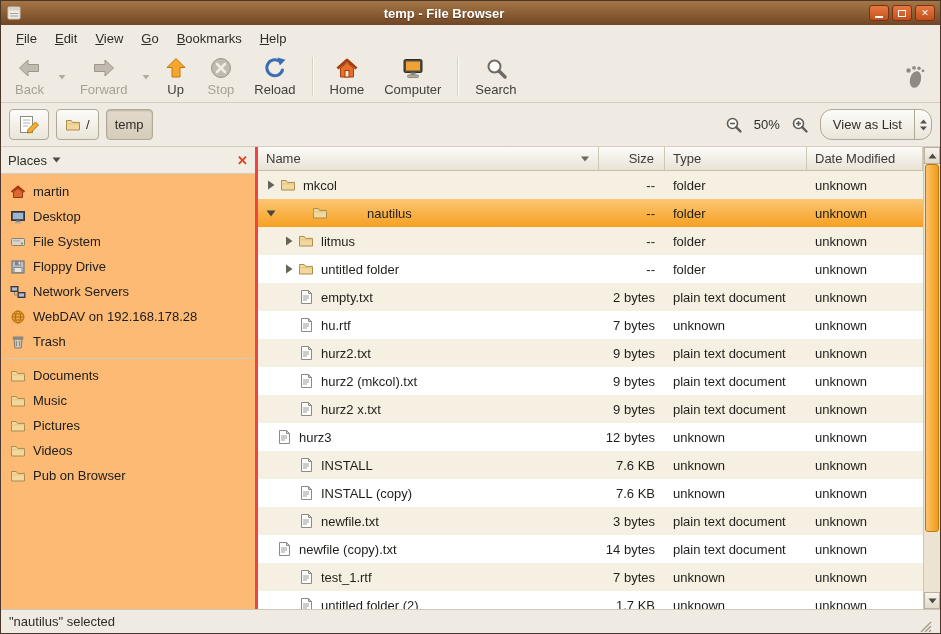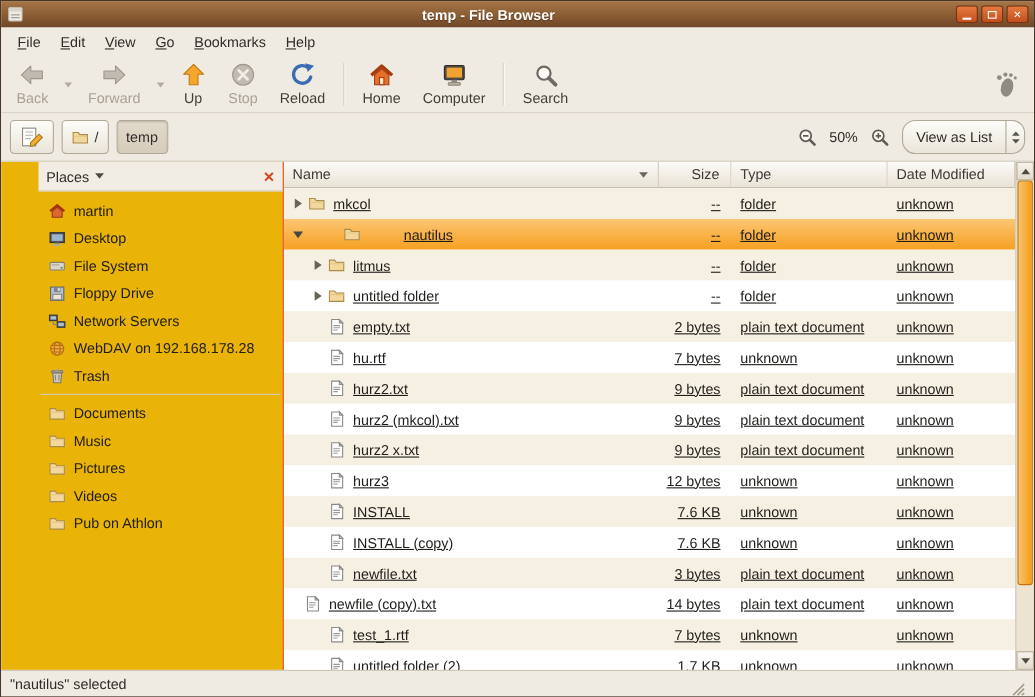--- a/index.html
+++ b/index.html
@@ -51,22 +51,22 @@
   .flatbtn { padding:2px; display:flex; }
   .zoom-label { font-size:13px; color:#2f2d29; }
   .combo { height:31px; display:flex; align-items:stretch; border:1px solid #b1a997; border-radius:12px;
            background:linear-gradient(#fdfcf9,#eae5d9); }
   .combo-label { display:flex; align-items:center; padding:0 12px; font-size:13px; color:#2f2d29; }
   .combo-step { display:flex; flex-direction:column; align-items:center; justify-content:center;
                 width:17px; border-left:1px solid #b1a997; color:#57534a; gap:2px; }
 
   
   .content { flex:1; display:flex; overflow:hidden; }
-  .sidebar { width:257px; flex:0 0 257px; border-right:1px solid #ef4444; background:#eab308;
-             display:flex; flex-direction:column; overflow:hidden;padding-left:34px; }
+  .sidebar { width:257px; flex:0 0 257px; border-right:3px solid #ef4444; background:#fdba74;
+             display:flex; flex-direction:column; overflow:hidden; }
   .places-header { height:27px; flex:0 0 27px; display:flex; align-items:center; padding:0 7px;
                    border-bottom:1px solid #d5cec0; background:#f1ede5; }
   .ph-label { display:flex; align-items:center; gap:5px; font-size:13px; color:#2f2d29; }
   .ph-close { margin-left:auto; color:#d8431c; font-weight:bold; font-size:13px; line-height:1; }
   .places-list { flex:1; padding-top:5px; overflow:hidden; }
   .side-item { height:25px; display:flex; align-items:center; gap:7px; padding:0 9px;
                font-size:13px; color:#21201d; white-space:nowrap; }
   .side-sep { height:1px; background:#d2cabb; margin:4px 2px; }
 
   
@@ -75,21 +75,21 @@
   .cols { display:flex; height:24px; flex:0 0 24px; }
   .colh { display:flex; align-items:center; padding:0 8px; font-size:13px; color:#3d3a34;
           background:linear-gradient(#fcfbf8,#e9e3d6); border-right:1px solid #cfc6b5;
           border-bottom:1px solid #c7beac; }
   .sort { margin-left:auto; display:flex; }
   .c-name { width:341px; flex:0 0 341px; }
   .c-size { width:66px; flex:0 0 66px; justify-content:flex-end; text-align:right; padding-right:10px; }
   .c-type { width:142px; flex:0 0 142px; }
   .c-date { flex:1; }
   .tree-body { flex:1; overflow:hidden; }
-  .row { height:28px; display:flex; align-items:center; font-size:13px; color:#1f1e1b;text-decoration:underline; }
+  .row { height:28px; display:flex; align-items:center; font-size:13px; color:#1f1e1b; }
   .row.even { background:#f6f0e2; }
   .row.odd { background:#ffffff; }
   .row.selected { background:linear-gradient(#fcc674,#f6a021); }
   .cell { display:flex; align-items:center; overflow:hidden; white-space:nowrap; }
   .cell.c-name { padding-right:4px; }
   .cell.c-type, .cell.c-date { padding-left:8px; }
   .exp { width:18px; flex:0 0 18px; display:inline-flex; justify-content:center; }
   .fic { width:18px; flex:0 0 18px; display:inline-flex; justify-content:flex-start; }
   .nm { margin-left:5px; }
 
@@ -425,21 +425,21 @@
             </span>
             <span>Videos</span>
           </div>
           <div class="side-item">
             <span class="ic">
               <svg width="16" height="16" viewBox="0 0 16 16">
                 <path d="M1.5 13 L1.5 3.5 L6.2 3.5 L7.6 5.4 L14.5 5.4 L14.5 13 Z" fill="#f2d89c" stroke="#aa8c4b"></path>
                 <path d="M1.5 6.8 L14.5 6.8" stroke="#e3c57f"></path>
               </svg>
             </span>
-            <span>Pub on Athlon</span>
+            <span>Pub on Browser</span>
           </div>
         </div>
     </div>
 
     <div class="listpane">
       <div class="tree">
         <div class="cols">
             <div class="colh c-name">
               <span>Name</span>
               <span class="sort">
@@ -619,21 +619,21 @@
                     <line x1="5" y1="11" x2="9" y2="11" stroke="#9a9a9a"></line>
                   </svg>
                 </span>
                 <span class="nm">hurz2 x.txt</span>
               </div>
               <div class="cell c-size">9 bytes</div>
               <div class="cell c-type">plain text document</div>
               <div class="cell c-date">unknown</div>
             </div>
             <div class="row odd">
-              <div class="cell c-name" style="padding-left: 22px; text-align: right;">
+              <div class="cell c-name" style=" text-align: right;">
                 <span class="exp"></span>
                 <span class="fic">
                   <svg width="16" height="16" viewBox="0 0 16 16">
                     <path d="M3.5 1.5 h7 l3 3 v10 h-10 Z" fill="#ffffff" stroke="#8a8a8a"></path>
                     <path d="M10.5 1.5 v3 h3 Z" fill="#d8d8d8" stroke="#8a8a8a"></path>
                     <line x1="5" y1="7" x2="11" y2="7" stroke="#9a9a9a"></line>
                     <line x1="5" y1="9" x2="11" y2="9" stroke="#9a9a9a"></line>
                     <line x1="5" y1="11" x2="9" y2="11" stroke="#9a9a9a"></line>
                   </svg>
                 </span>

